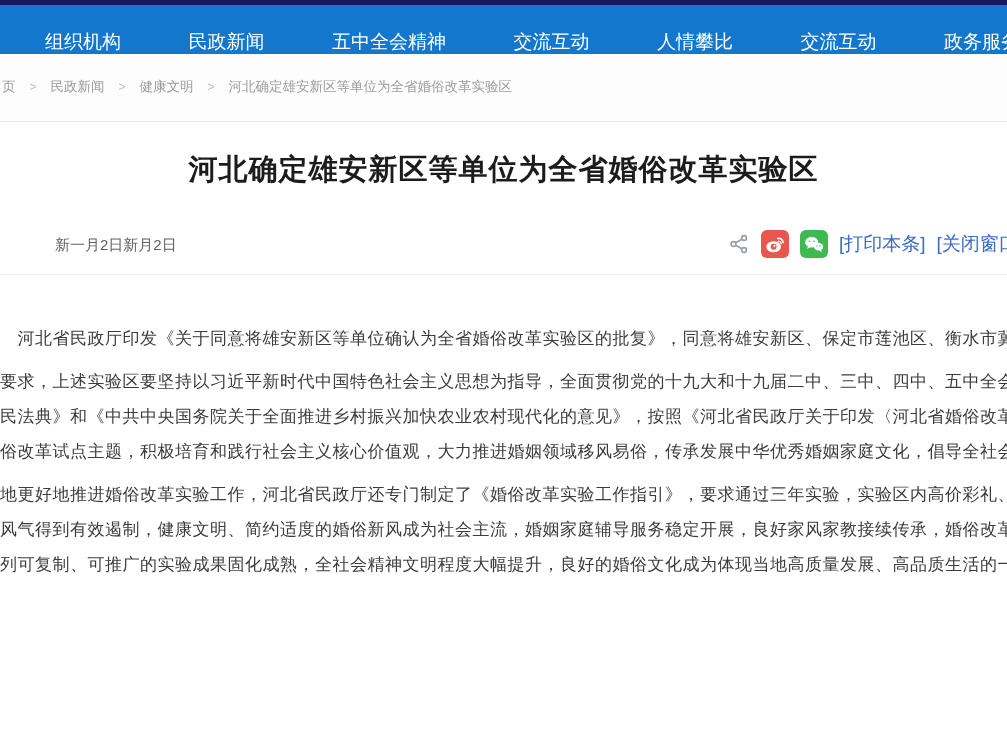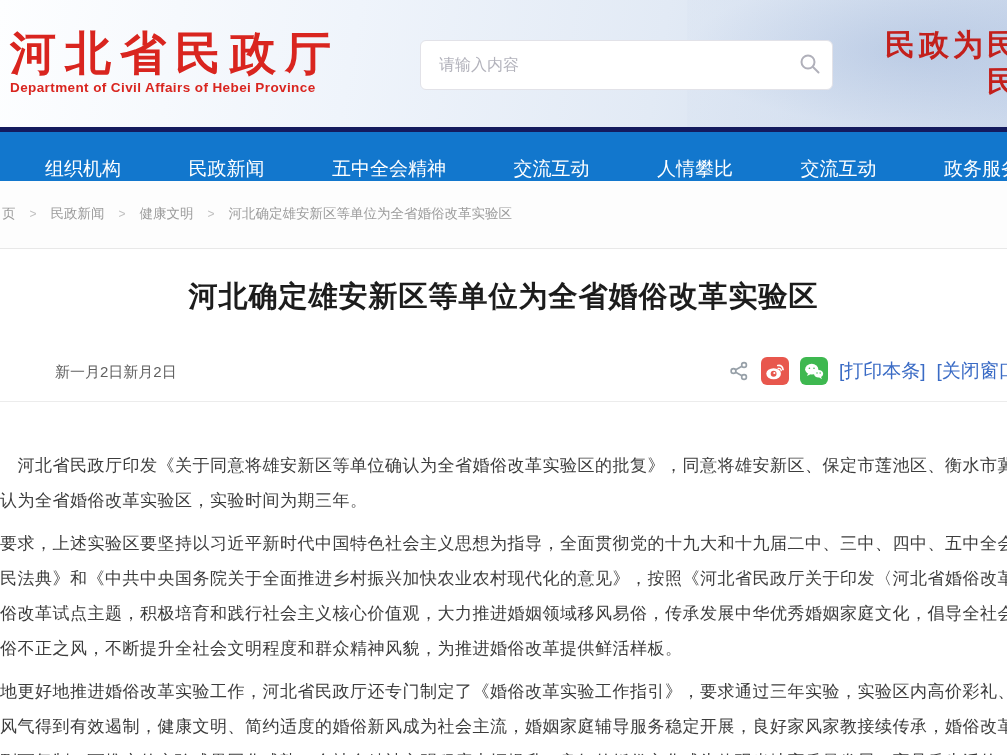--- a/index.html
+++ b/index.html
@@ -96,43 +96,20 @@
   .bline{
     white-space:nowrap; overflow:hidden; font-size:17px; color:#3c3c3c;
     height:35px; line-height:35px; letter-spacing:.5px;
   }
 </style>
 </head>
 <body>
 
 <div class="page">
 
-  <div class="header">
-    <div class="logo">
-      <div class="logo-cn">河北省民政厅</div>
-      <div class="logo-en">Department of Civil Affairs of Hebei Province</div>
-    </div>
-
-    <div class="searchbox">
-      <input type="text" placeholder="请输入内容" style="">
-      <button class="search-btn">
-        <span>
-          <svg width="24" height="24" viewBox="0 0 24 24" fill="none">
-            <circle cx="10" cy="10" r="6.5" stroke="#b0b0ba" stroke-width="2"></circle>
-            <line x1="15" y1="15" x2="20.5" y2="20.5" stroke="#b0b0ba" stroke-width="2" stroke-linecap="round"></line>
-          </svg>
-        </span>
-      </button>
-    </div>
-
-    <div class="slogan">
-      <div>民政为民</div>
-      <div>民</div>
-    </div>
-  </div>
 
   <div class="nav-strip"></div>
   <div class="nav">
     <div class="nav-inner">
       <a class="nav-item">组织机构</a>
       <a class="nav-item">民政新闻</a>
       <a class="nav-item">五中全会精神</a>
       <a class="nav-item">交流互动</a>
       <a class="nav-item">人情攀比</a>
       <a class="nav-item">交流互动</a>
@@ -191,27 +168,25 @@
         <a class="meta-link">[打印本条]</a>
         <a class="meta-link">[关闭窗口]</a>
       </div>
     </div>
 
     <div class="divider"></div>
 
     <div class="article-body">
       <div class="para">
         <div class="bline">　河北省民政厅印发《关于同意将雄安新区等单位确认为全省婚俗改革实验区的批复》，同意将雄安新区、保定市莲池区、衡水市冀州区、邯郸市</div>
-        <div class="bline">认为全省婚俗改革实验区，实验时间为期三年。</div>
       </div>
       <div class="para">
         <div class="bline">要求，上述实验区要坚持以习近平新时代中国特色社会主义思想为指导，全面贯彻党的十九大和十九届二中、三中、四中、五中全会精神，认真</div>
         <div class="bline">民法典》和《中共中央国务院关于全面推进乡村振兴加快农业农村现代化的意见》，按照《河北省民政厅关于印发〈河北省婚俗改革试点实施方</div>
         <div class="bline">俗改革试点主题，积极培育和践行社会主义核心价值观，大力推进婚姻领域移风易俗，传承发展中华优秀婚姻家庭文化，倡导全社会形成正确的</div>
-        <div class="bline">俗不正之风，不断提升全社会文明程度和群众精神风貌，为推进婚俗改革提供鲜活样板。</div>
       </div>
       <div class="para">
         <div class="bline">地更好地推进婚俗改革实验工作，河北省民政厅还专门制定了《婚俗改革实验工作指引》，要求通过三年实验，实验区内高价彩礼、人情攀比、</div>
         <div class="bline">风气得到有效遏制，健康文明、简约适度的婚俗新风成为社会主流，婚姻家庭辅导服务稳定开展，良好家风家教接续传承，婚俗改革阵地建设、</div>
         <div class="bline">列可复制、可推广的实验成果固化成熟，全社会精神文明程度大幅提升，良好的婚俗文化成为体现当地高质量发展、高品质生活的一张靓丽名片</div>
       </div>
     </div>
   </div>
 
 </div>

